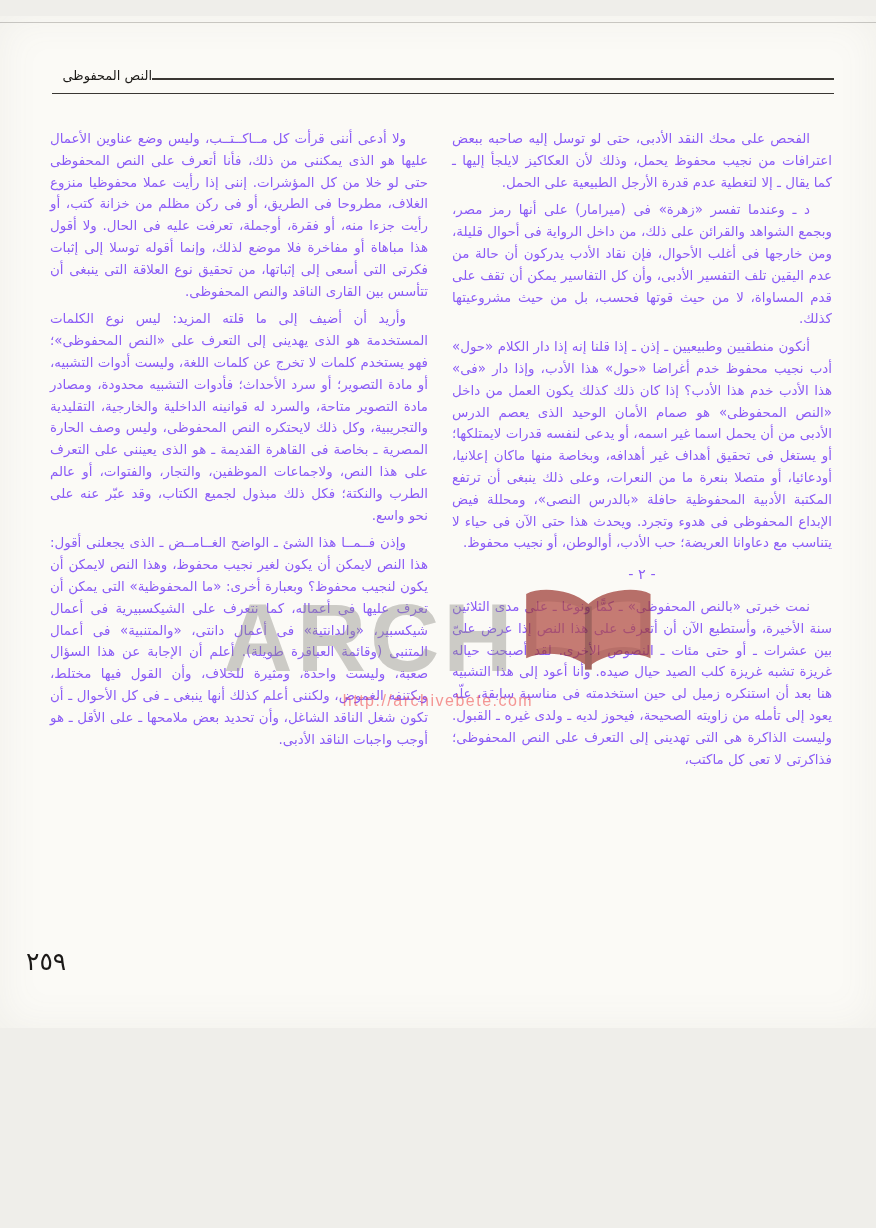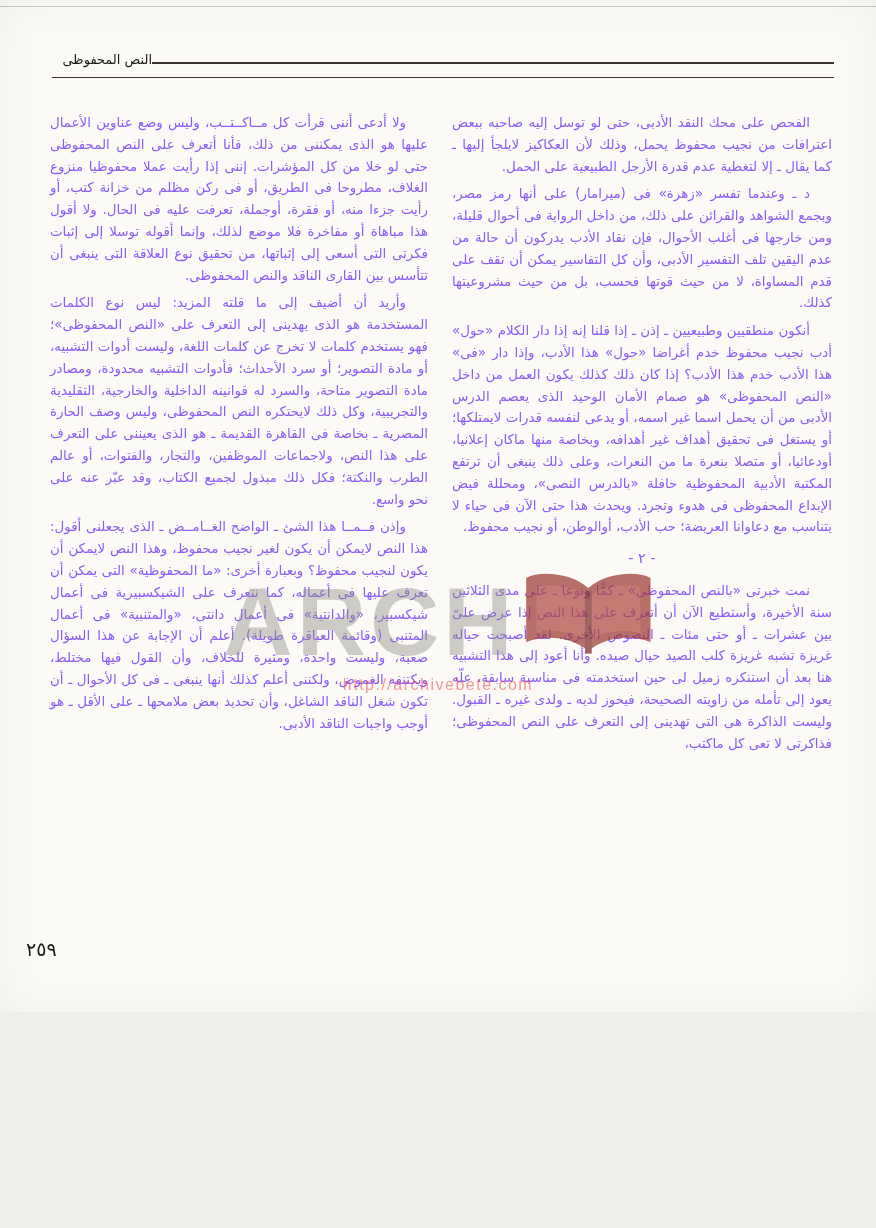--- a/index.html
+++ b/index.html
@@ -5,21 +5,21 @@
   html, body {
     margin: 0;
     padding: 0;
     background: #efeeea;
     font-family: "DejaVu Sans", sans-serif;
   }
   .page {
     position: relative;
     width: 876px;
     height: 1012px;
-    margin: 0 auto;
+    margin: 16px auto;
     background: #fbfaf6;
     box-shadow: inset 0 0 40px rgba(120,115,100,0.08);
     overflow: hidden;
     color: #171513;
   }
   .scan-edge-top {
     position: absolute;
     top: 6px; left: 0; right: 0;
     height: 1px;
     background: rgba(60,55,50,0.25);
@@ -122,21 +122,21 @@
     color: #ef4444;
     opacity: 0.55;
     font-family: "Liberation Sans", sans-serif;
   }
 
   
   .page-number {
     position: absolute;
     left: 26px;
     bottom: 52px;
-    font-size: 19px;
+    font-size: 25px;
     direction: rtl;
     color: #1c1a18;
   }
 </style>
 </head>
 <body>
 
 <div class="page">
 
   <div class="scan-edge-top"></div>

